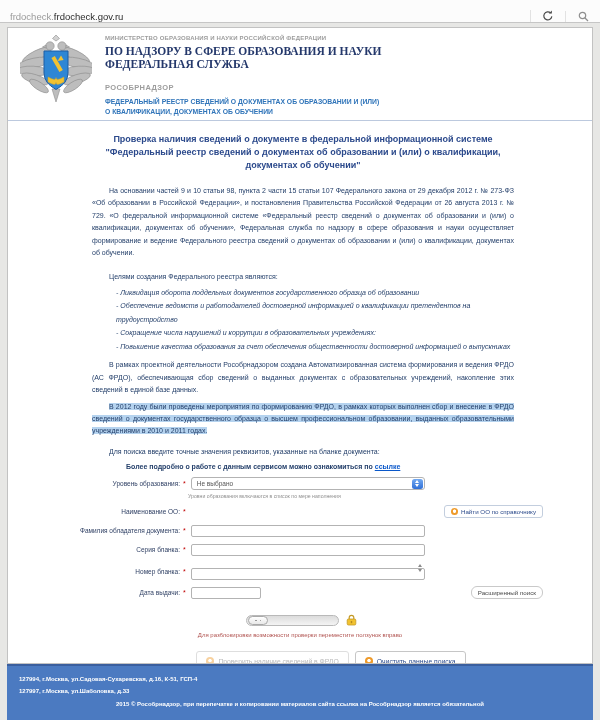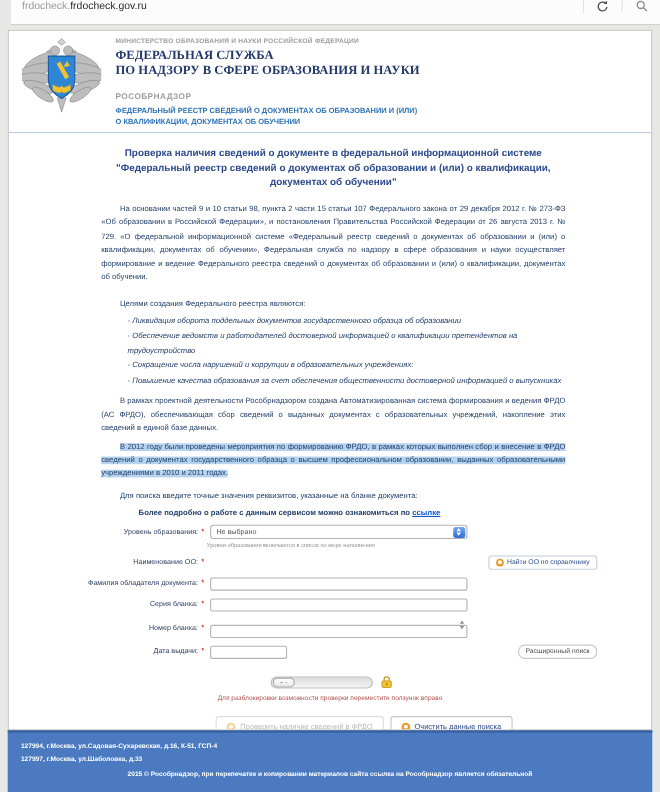--- a/index.html
+++ b/index.html
@@ -8,21 +8,21 @@
     font-family: "Liberation Sans", sans-serif;
     background:#e7e7e5;
     position:relative;
     overflow:hidden;
   }
 
   
   .browser-bar{
     position:absolute; top:0; left:0; right:0; height:23px;
     background:#fcfcfc; border-bottom:1px solid #c6c6c6;
-    display:flex; align-items:flex-start;margin-left:10px;
+    display:flex; align-items:flex-end;
   }
   .url-field{ flex:1; display:flex; align-items:center; padding-left:10px;
     font-size:9.5px; color:#9a9a9a; cursor:text; }
   .url-field .domain{ color:#2b2b2b; }
   .chrome-btn{ width:35px; display:flex; align-items:center; justify-content:center;
     border-left:1px solid #e2e2e2; background:#fcfcfc; cursor:pointer; }
 
   
   .page{ position:absolute; top:23px; left:0; right:0; bottom:0; background:#e7e7e5; }
   .card{ margin:4px 7px 0; height:637px; background:#fff;
@@ -161,22 +161,22 @@
         </g>
         <path d="M32.5 4.5 L36 1 L39.5 4.5 L36 7 Z" fill="#d2d2d2" stroke="#8d8d8d" stroke-width="0.6"></path>
         <path d="M24 17 h24 v22 q0 10 -12 16.5 q-12 -6.5 -12 -16.5 Z" fill="#2e86d4" stroke="#1d5ca3" stroke-width="1"></path>
         <path d="M34.8 22 l8 14 l-3.4 2 l-8 -14 Z" fill="#f2c230"></path>
         <path d="M41 21.5 l2.6 4.4 l-6 1 Z" fill="#f2c230"></path>
         <path d="M28 43 q8 4.5 8 0.5 q0 4 8 -0.5 l0 5 q-8 4.5 -8 0.5 q0 4 -8 -0.5 Z" fill="#f2c230" stroke="#caa32a" stroke-width="0.5"></path>
       </svg>
       <div class="header-text">
         <div class="ministry">МИНИСТЕРСТВО ОБРАЗОВАНИЯ И НАУКИ РОССИЙСКОЙ ФЕДЕРАЦИИ</div>
         <div class="service">
+          <div>ПО НАДЗОРУ В СФЕРЕ ОБРАЗОВАНИЯ И НАУКИ</div>
           <div>ФЕДЕРАЛЬНАЯ СЛУЖБА</div>
-          <div>ПО НАДЗОРУ В СФЕРЕ ОБРАЗОВАНИЯ И НАУКИ</div>
         </div>
         <div class="agency">РОСОБРНАДЗОР</div>
         <div class="registry">
           <div>ФЕДЕРАЛЬНЫЙ РЕЕСТР СВЕДЕНИЙ О ДОКУМЕНТАХ ОБ ОБРАЗОВАНИИ И (ИЛИ)</div>
           <div>О КВАЛИФИКАЦИИ, ДОКУМЕНТАХ ОБ ОБУЧЕНИИ</div>
         </div>
       </div>
     </div>
 
     <div class="content">

